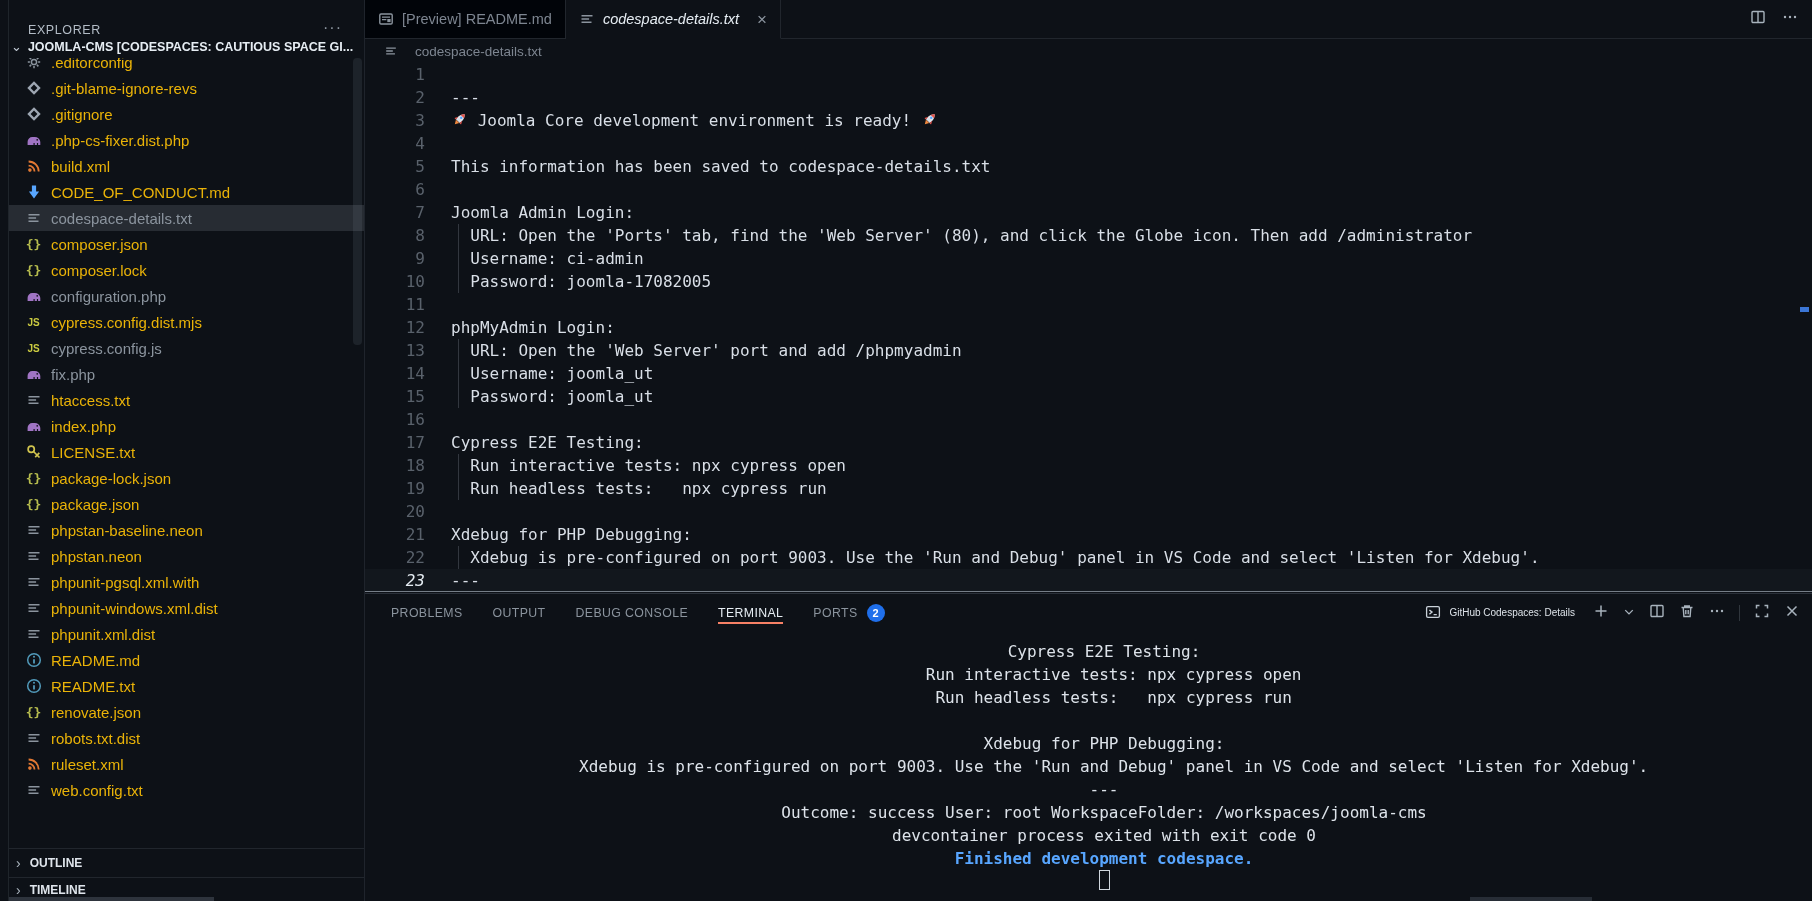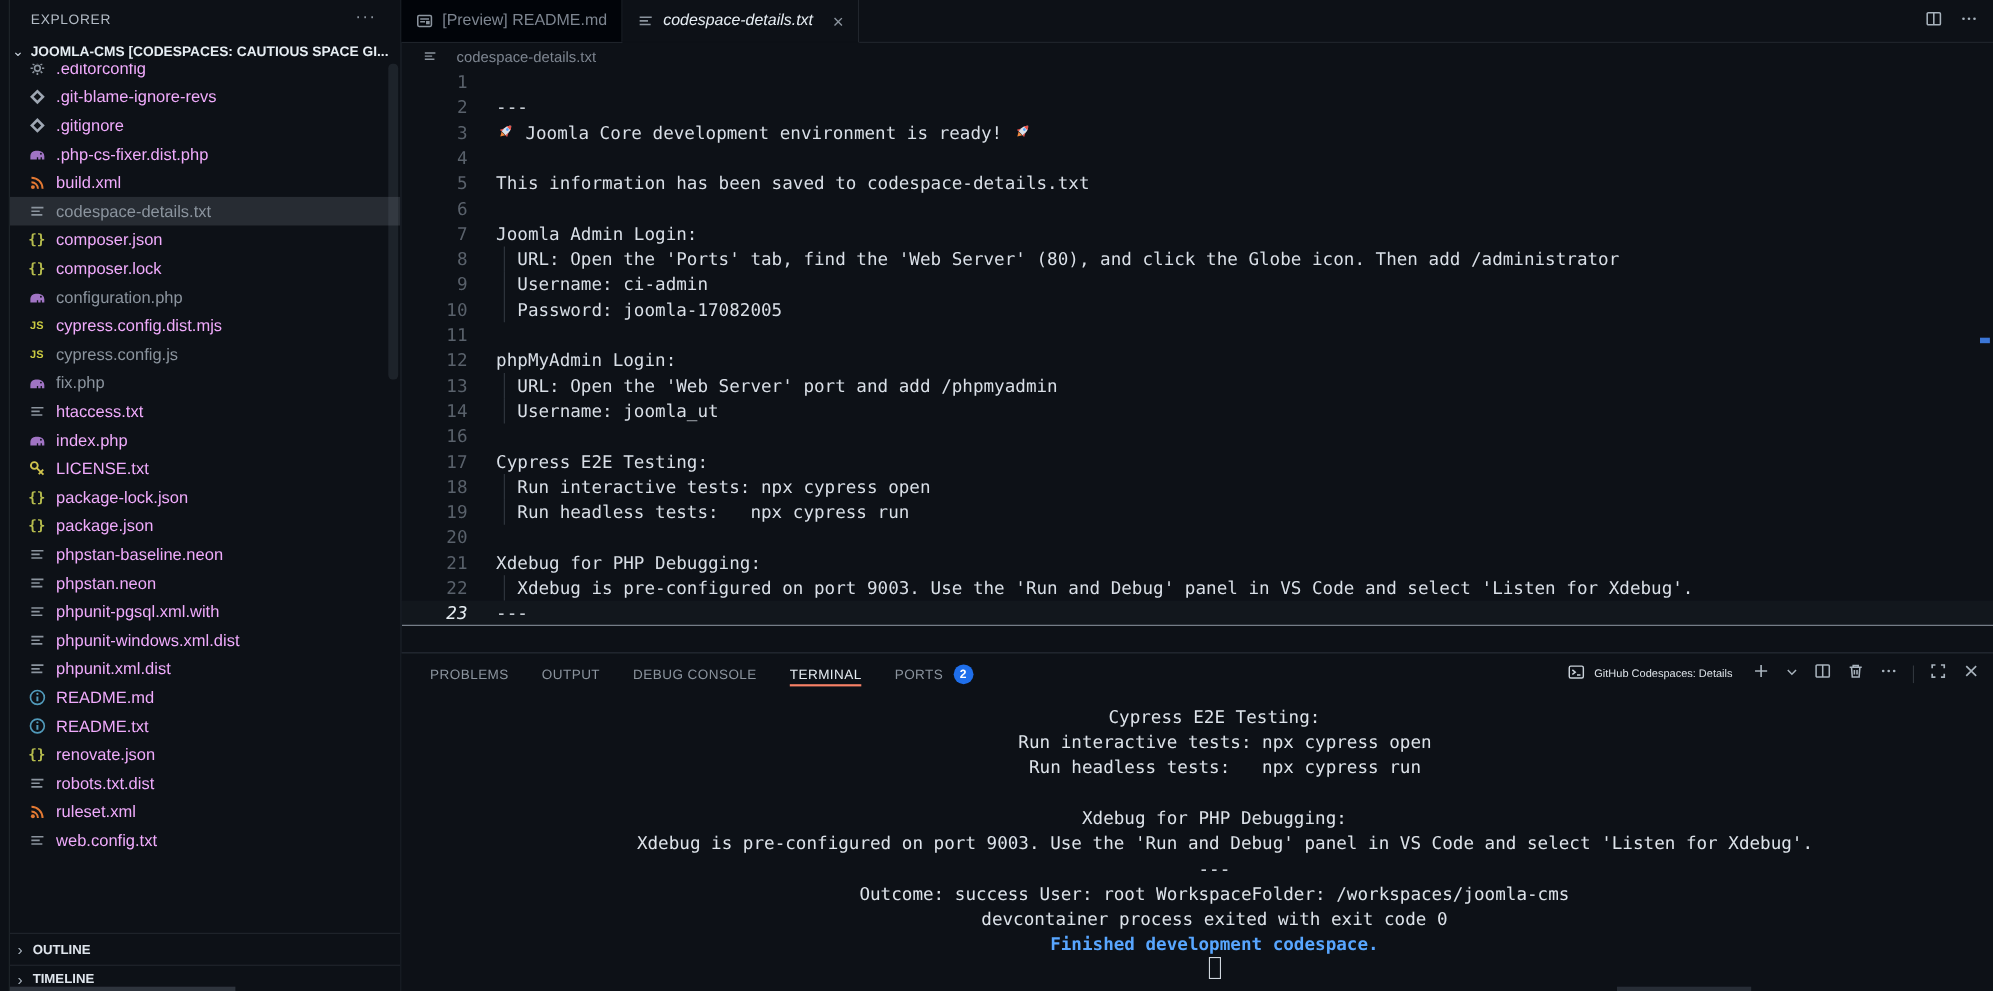--- a/index.html
+++ b/index.html
@@ -3,34 +3,34 @@
 <meta charset="utf-8">
 <style>
   html,body{margin:0;padding:0;background:#0d1117;}
   body{width:1812px;height:901px;position:relative;overflow:hidden;
        font-family:"Liberation Sans",sans-serif;-webkit-font-smoothing:antialiased;color:#e6edf3;}
   .mono{font-family:"DejaVu Sans Mono",monospace;}
 
   
   #sidebar{position:absolute;left:0;top:0;width:364px;height:901px;background:#0d1117;}
   #sidebar .innerline{position:absolute;left:8px;top:0;bottom:0;width:1px;background:rgba(48,54,61,.55);}
-  .side-head{position:absolute;left:9px;right:0;top:0;height:36px;display:flex;align-items:center;}
+  .side-head{position:absolute;left:9px;right:0;top:12px;height:36px;display:flex;align-items:center;}
   .side-title{margin-left:19px;font-size:12.5px;letter-spacing:.6px;color:#b3bcc6;}
   .side-more{position:absolute;right:22px;top:7px;color:#8b949e;font-size:16px;letter-spacing:1px;cursor:pointer;}
   .tree-root{position:absolute;left:9px;right:0;top:36px;height:22px;display:flex;align-items:center;
              font-size:12.5px;font-weight:700;color:#e6edf3;white-space:nowrap;overflow:hidden;}
   .tree-root .chev{margin:0 6px 0 2px;font-size:13px;color:#c3ccd6;font-weight:400;transform:translateY(-1px);}
   .tree-root .rlabel{overflow:hidden;text-overflow:ellipsis;max-width:330px;}
   #treewrap{position:absolute;left:9px;right:0;top:58px;height:754px;overflow:hidden;}
   #filetree{margin-top:-9px;}
   .frow{height:26px;display:flex;align-items:center;padding-left:16px;cursor:pointer;}
   .frow.sel{background:rgba(110,118,129,.27);}
   .fic{width:17px;height:17px;margin-right:9px;display:flex;align-items:center;justify-content:center;flex:none;}
   .fic .txtic{font-weight:700;}
-  .flabel{font-size:15px;color:#f0abfc;white-space:nowrap;}
+  .flabel{font-size:15px;color:#eab308;white-space:nowrap;}
   .flabel.dim{color:#8b949e;}
   .side-sec{position:absolute;left:9px;right:0;border-top:1px solid #21262d;display:flex;align-items:center;
             font-size:12px;font-weight:700;color:#dfe5ec;cursor:pointer;}
   .side-sec .chev{margin:0 9px 0 7px;color:#aab4be;font-weight:400;font-size:14px;}
   #sec-outline{top:848px;height:28px;}
   #sec-timeline{top:877px;height:24px;}
   #side-vscroll{position:absolute;right:2px;top:58px;width:9px;height:287px;background:rgba(121,129,140,.16);border-radius:4px;}
   #side-hscroll{position:absolute;left:9px;bottom:0;width:205px;height:4px;background:#2e343d;}
 
   
@@ -138,20 +138,28 @@
           <span class="flabel">.php-cs-fixer.dist.php</span>
         </div>
         <div class="frow">
           <span class="fic">
             <svg width="16" height="16" viewBox="0 0 16 16">
               <circle cx="3.9" cy="12.1" r="1.8" fill="#e37933"></circle>
               <path fill="none" stroke="#e37933" stroke-width="1.8" d="M2.6 7.7a5.9 5.9 0 0 1 5.9 5.9M2.6 3.5a10.1 10.1 0 0 1 10.1 10.1"></path>
             </svg>
           </span>
           <span class="flabel">build.xml</span>
+        </div>
+        <div class="frow">
+          <span class="fic">
+            <svg width="16" height="16" viewBox="0 0 16 16">
+              <path fill="#58a6ff" d="M8 14.6 2.9 7.5h3V1.6h4.2v5.9h3z"></path>
+            </svg>
+          </span>
+          <span class="flabel">CODE_OF_CONDUCT.md</span>
         </div>
         <div class="frow sel">
           <span class="fic">
             <svg width="16" height="16" viewBox="0 0 16 16">
               <path stroke="#8b949e" stroke-width="1.5" fill="none" d="M2.5 4.7h11M2.5 8h7.6M2.5 11.3h10"></path>
             </svg>
           </span>
           <span class="flabel dim">codespace-details.txt</span>
         </div>
         <div class="frow">
@@ -458,20 +466,24 @@
         </div>
         <div class="eline">
           <span class="lnum">13</span>
           <span class="lcode g">  URL: Open the 'Web Server' port and add /phpmyadmin</span>
         </div>
         <div class="eline">
           <span class="lnum">14</span>
           <span class="lcode g">  Username: joomla_ut</span>
         </div>
         <div class="eline">
+          <span class="lnum">15</span>
+          <span class="lcode g">  Password: joomla_ut</span>
+        </div>
+        <div class="eline">
           <span class="lnum">16</span>
           <span class="lcode"></span>
         </div>
         <div class="eline">
           <span class="lnum">17</span>
           <span class="lcode">Cypress E2E Testing:</span>
         </div>
         <div class="eline">
           <span class="lnum">18</span>
           <span class="lcode g">  Run interactive tests: npx cypress open</span>

